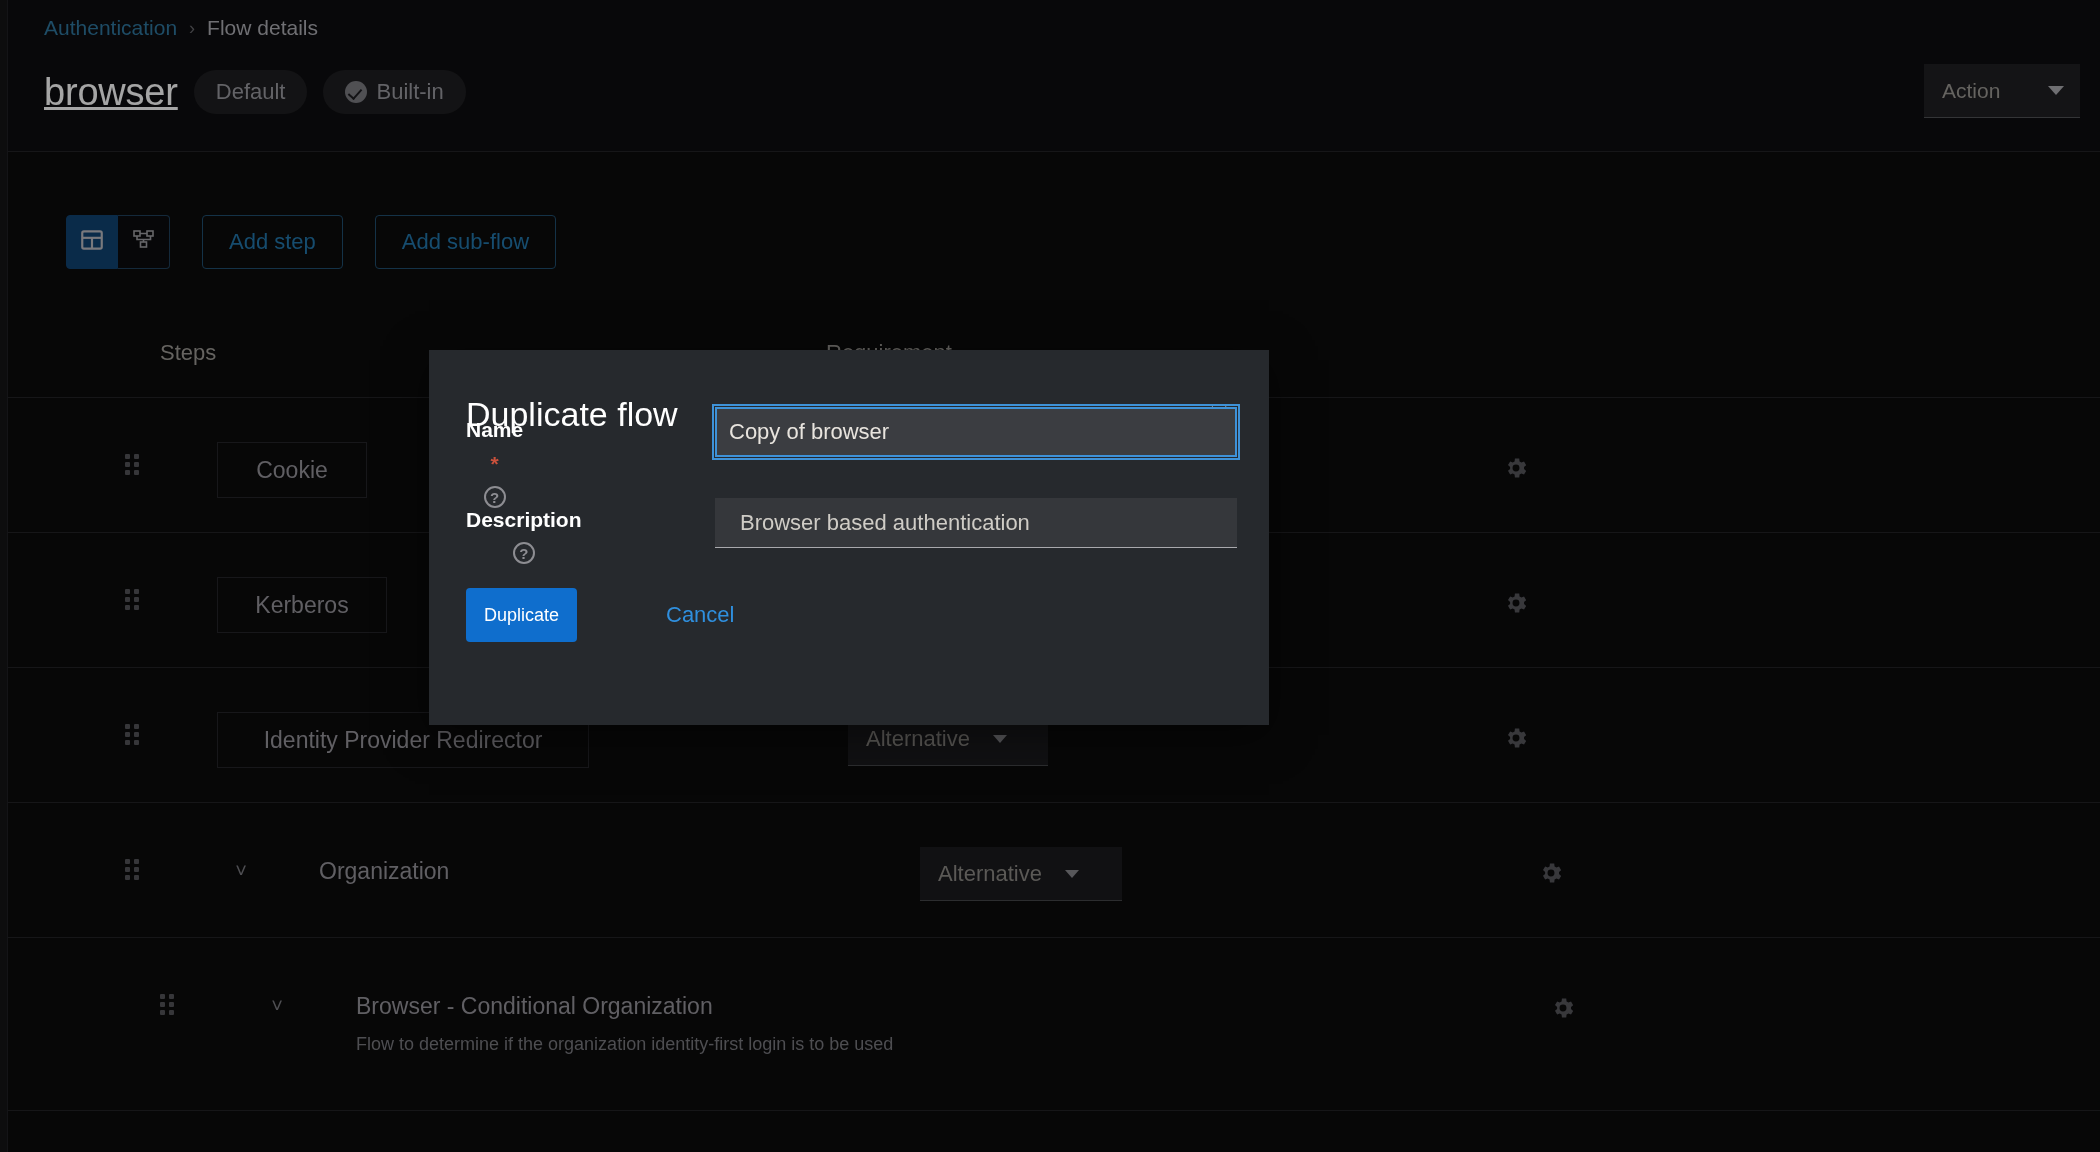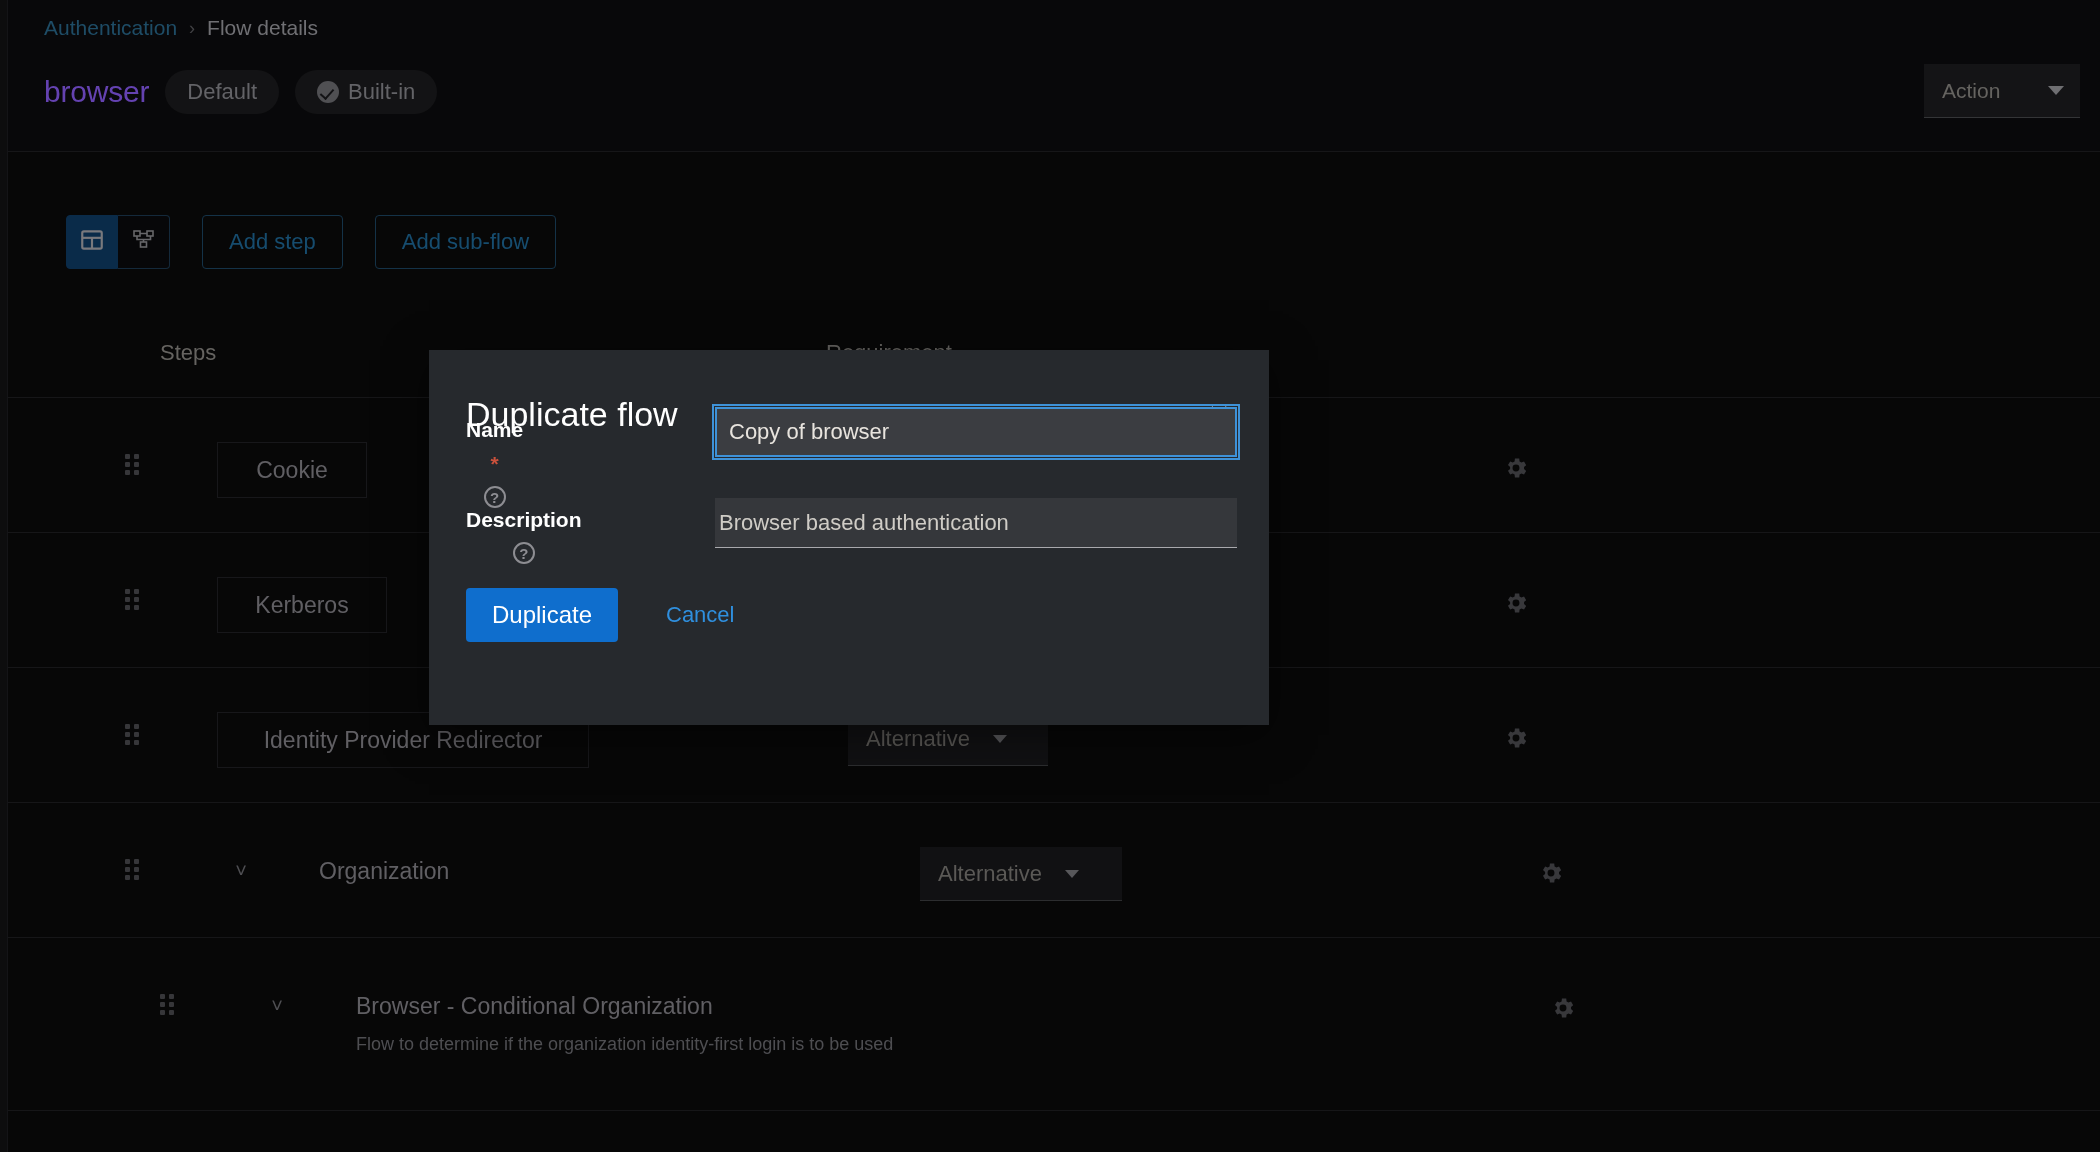--- a/index.html
+++ b/index.html
@@ -34,22 +34,23 @@
   }
   .bc-link { color: #2a6a8e; cursor: pointer; }
   .bc-sep { color: #5b5b60; font-size: 18px; }
   .bc-current { color: #9a9aa0; }
 
   .title-row {
     position: absolute; left: 36px; top: 70px;
     display: flex; align-items: center; gap: 16px;
   }
   .page-title {
-    font-size: 30px; font-weight: 400; color: #8b5cf6;
+    font-size: 38px; font-weight: 400; color: #e5e5e5;
     letter-spacing: -0.2px;
+    text-decoration: underline;
   }
   .badge {
     display: inline-flex; align-items: center; gap: 9px;
     background: #1b1b1e; border-radius: 26px;
     padding: 9px 22px; font-size: 22px; color: #8a8a8f;
   }
   .badge .check-ico {
     width: 22px; height: 22px; border-radius: 50%;
     background: #6f6f74; position: relative; flex: none;
   }
@@ -230,29 +231,29 @@
     color: #e8e4de; font-size: 22px;
     padding: 0 12px;
     font-family: "Liberation Sans", sans-serif;
   }
   .inp-desc {
     position: absolute; left: 286px; top: 148px;
     width: 522px; height: 50px;
     background: #35373b;
     border: none; border-bottom: 1px solid #a9a9ad;
     color: #cfccc6; font-size: 22px;
-    padding: 0 4px;
+    padding: 0 25px;
     font-family: "Liberation Sans", sans-serif;
   }
 
   .btn-primary {
     position: absolute; left: 37px; top: 238px;
-    height: 54px; padding: 0 26px;
+    height: 54px; padding: 0 18px;
     background: #0f6ecd; border: none; border-radius: 4px;
-    color: #fff; font-size: 24px; cursor: pointer;
+    color: #fff; font-size: 18px; cursor: pointer;
     font-family: "Liberation Sans", sans-serif;
   }
   .btn-link {
     position: absolute; left: 223px; top: 238px;
     height: 54px; padding: 0 14px;
     background: none; border: none;
     color: #2f8fde; font-size: 22px; cursor: pointer;
     font-family: "Liberation Sans", sans-serif;
   }
 </style>

